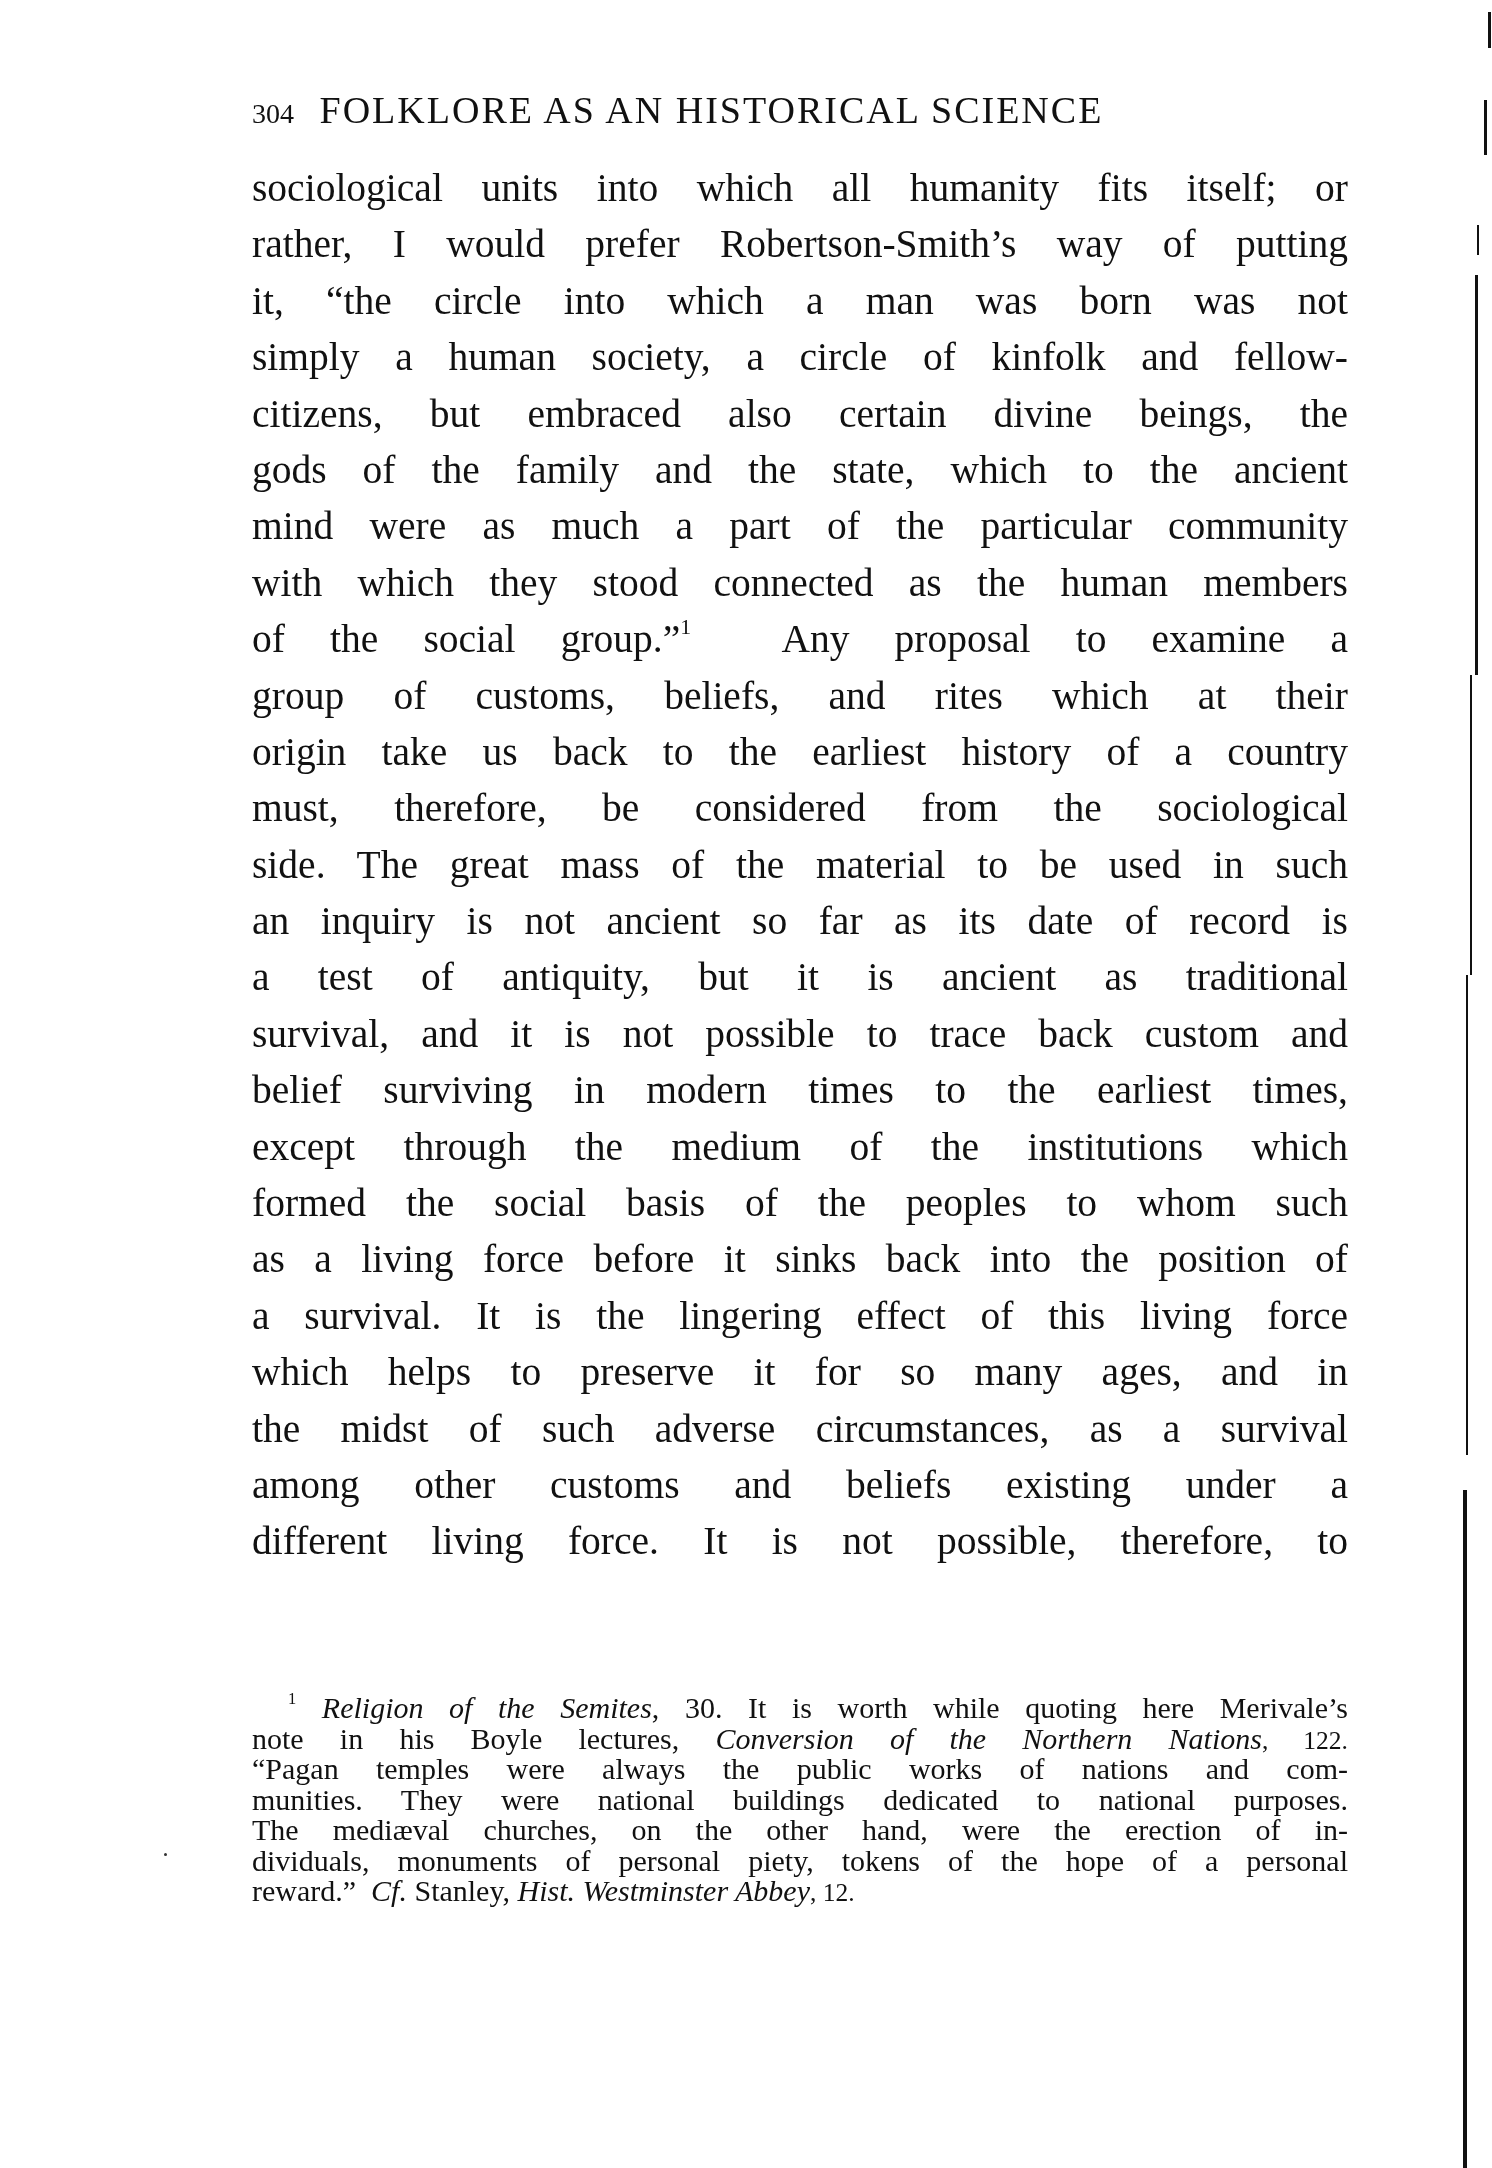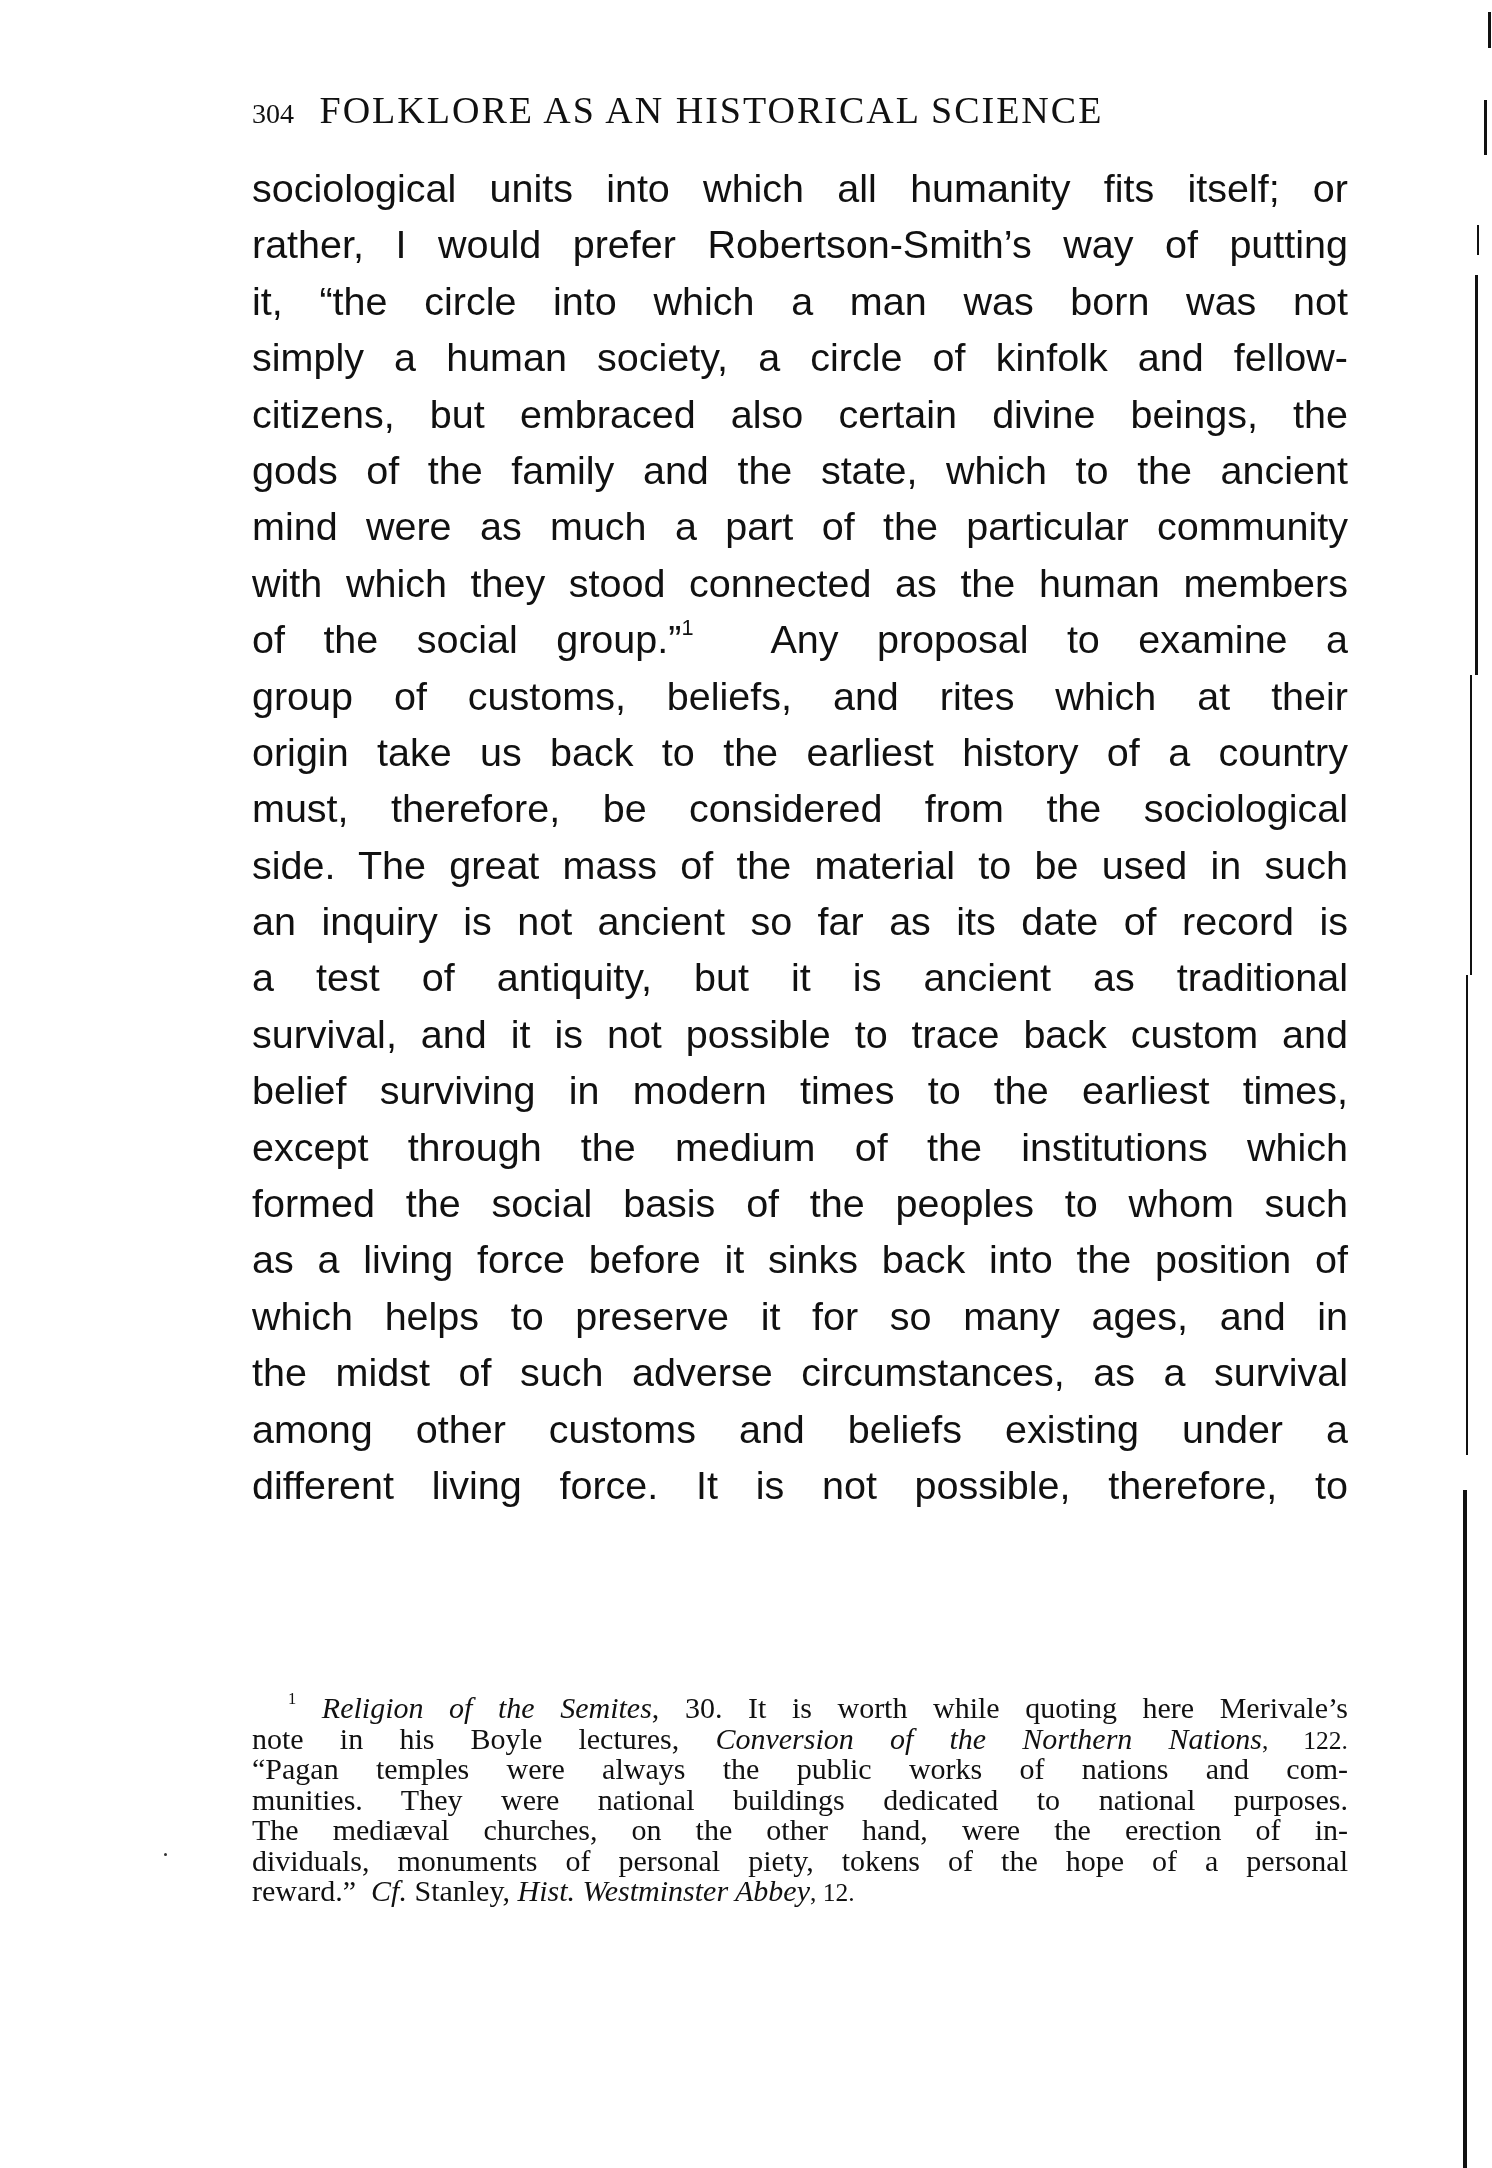--- a/index.html
+++ b/index.html
@@ -6,21 +6,21 @@
   body { width: 1492px; height: 2168px; position: relative; overflow: hidden; color: #111; }
   .page { position: absolute; left: 0; top: 0; width: 1492px; height: 2168px; background: #fff; }
   .running-head {
     position: absolute; left: 252px; top: 88px; width: 1100px;
     font-family: "Liberation Serif", "DejaVu Serif", serif;
     font-size: 38px; letter-spacing: 2px; white-space: nowrap;
   }
   .folio { font-size: 28px; margin-right: 14px; letter-spacing: 0; }
   .body-text {
     position: absolute; left: 252px; top: 160px; width: 1096px;
-    font-family: Liberation Sans, sans-serif;
+    font-family: Liberation Serif, serif;
     font-size: 39.5px; line-height: 56.4px;
   }
   .line { display: block; text-align: justify; text-align-last: justify; white-space: nowrap; height: 56.4px; }
   .line.last { text-align-last: justify; }
   .footnotes {
     position: absolute; left: 252px; top: 1693px; width: 1096px;
     font-family: "Liberation Serif", "DejaVu Serif", serif;
     font-size: 30px; line-height: 30.5px;
   }
   .fline { display: block; text-align: justify; text-align-last: justify; white-space: nowrap; height: 30.5px; }
@@ -56,20 +56,21 @@
     <span class="line">origin take us back to the earliest history of a country</span>
     <span class="line">must, therefore, be considered from the sociological</span>
     <span class="line">side.  The great mass of the material to be used in such</span>
     <span class="line">an inquiry is not ancient so far as its date of record is</span>
     <span class="line">a test of antiquity, but it is ancient as traditional</span>
     <span class="line">survival, and it is not possible to trace back custom and</span>
     <span class="line">belief surviving in modern times to the earliest times,</span>
     <span class="line">except through the medium of the institutions which</span>
     <span class="line">formed the social basis of the peoples to whom such</span>
     <span class="line">as a living force before it sinks back into the position of</span>
+    <span class="line">a survival.  It is the lingering effect of this living force</span>
     <span class="line">which helps to preserve it for so many ages, and in</span>
     <span class="line">the midst of such adverse circumstances, as a survival</span>
     <span class="line">among other customs and beliefs existing under a</span>
     <span class="line last">different living force.  It is not possible, therefore, to</span>
   </div>
 
   <div class="footnotes">
     <span class="fline first"><sup>1</sup>&nbsp;<span class="it">Religion of the Semites</span><span>, 30.  It is worth while quoting here Merivale’s</span></span>
     <span class="fline"><span>note in his Boyle lectures, </span><span class="it">Conversion of the Northern Nations</span><span class="smallnum">, 122.</span></span>
     <span class="fline">“Pagan temples were always the public works of nations and com-</span>

